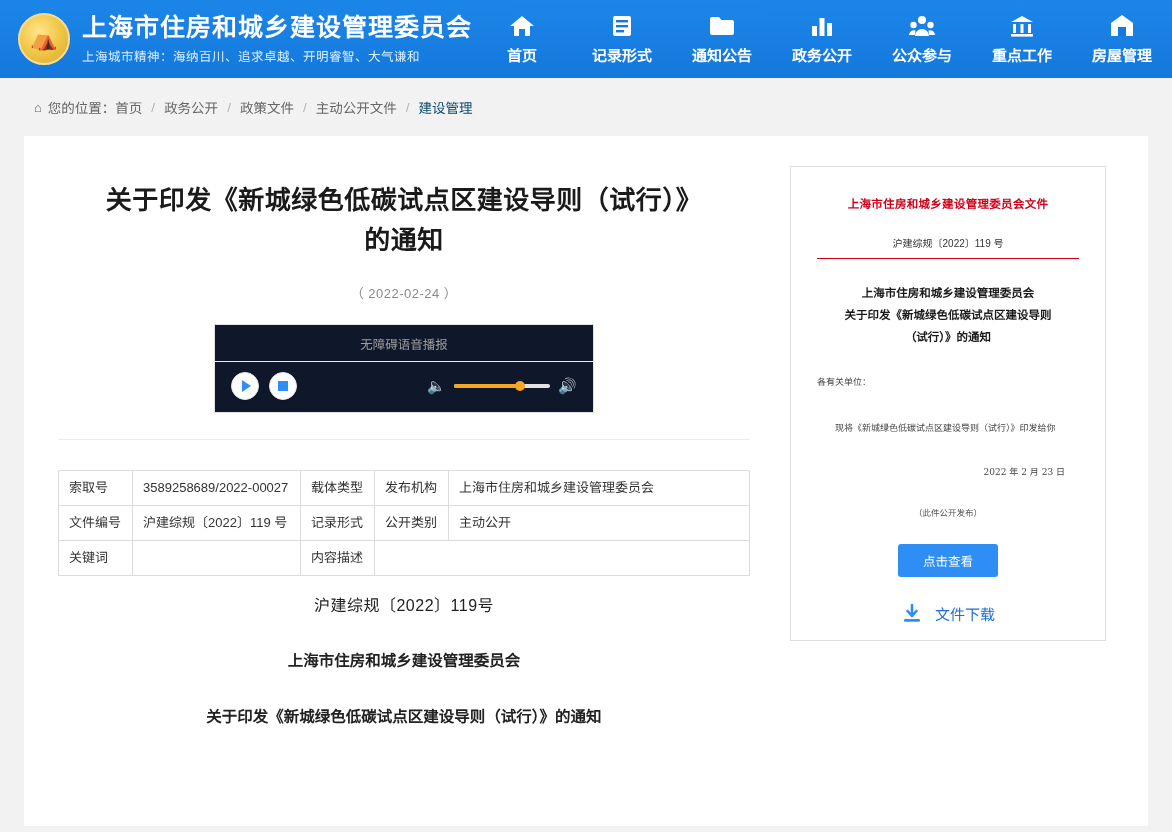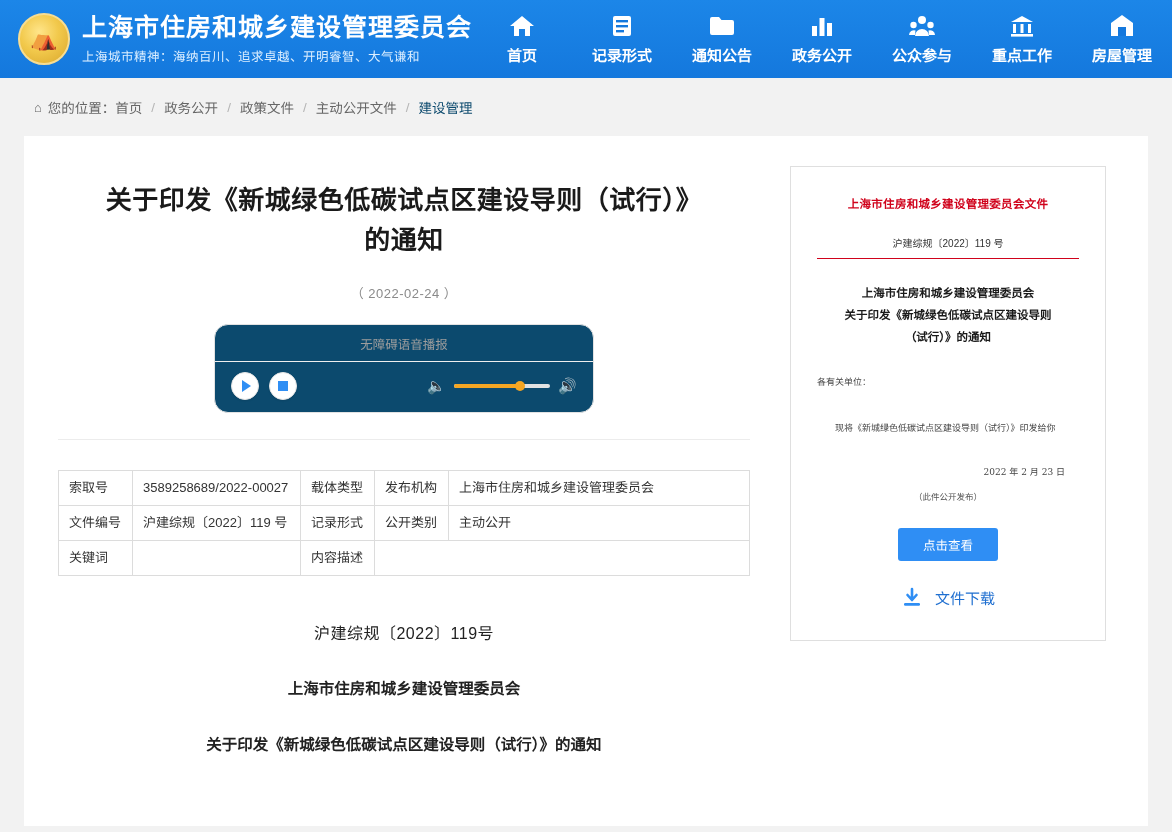--- a/index.html
+++ b/index.html
@@ -125,22 +125,22 @@
     font-size: 13px;
     margin-top: 22px;
     letter-spacing: .5px;
   }
 
   
   .audio-player {
     width: 380px;
     margin: 22px auto 0 auto;
     border: 1px solid #e2e2e2;
-    border-radius: 14px;
-    background: #0c4a6e;
+    border-radius: 1px;
+    background: #0f172a;
   }
   .audio-caption {
     text-align: center;
     font-size: 12.5px;
     color: #9d9d9d;
     padding: 9px 0 8px 0;
     border-bottom: 1px solid #eee;
   }
   .audio-controls {
     display: flex;
@@ -189,21 +189,21 @@
   td.lbl { background: #ffffff; color: #333; width: 74px; white-space: nowrap; }
   td.val { color: #333; }
   .w-val1 { width: 168px; }
   .w-lbl2 { width: 78px; }
   .w-lbl3 { width: 78px; }
 
   .doc-number {
     text-align: center;
     font-size: 16px;
     color: #222;
-    margin-top: 44px;
+    margin-top: 16px;
     letter-spacing: .5px;
   }
   .doc-org {
     text-align: center;
     font-size: 15.5px;
     font-weight: bold;
     color: #222;
     margin-top: 32px;
   }
   .doc-subject {
@@ -259,21 +259,21 @@
     font-size: 9px;
     color: #444;
     margin-top: 28px;
     padding-right: 14px;
     font-family: "DejaVu Serif", "Liberation Serif", serif;
   }
   .pv-note {
     text-align: center;
     font-size: 8.5px;
     color: #555;
-    margin-top: 12px;
+    margin-top: 28px;
     font-family: Liberation Serif, serif;
   }
   .pv-view-btn {
     display: block;
     width: 100px;
     margin: 26px auto 0 auto;
     background: #2f8ef4;
     color: #fff;
     font-size: 12.5px;
     text-align: center;

